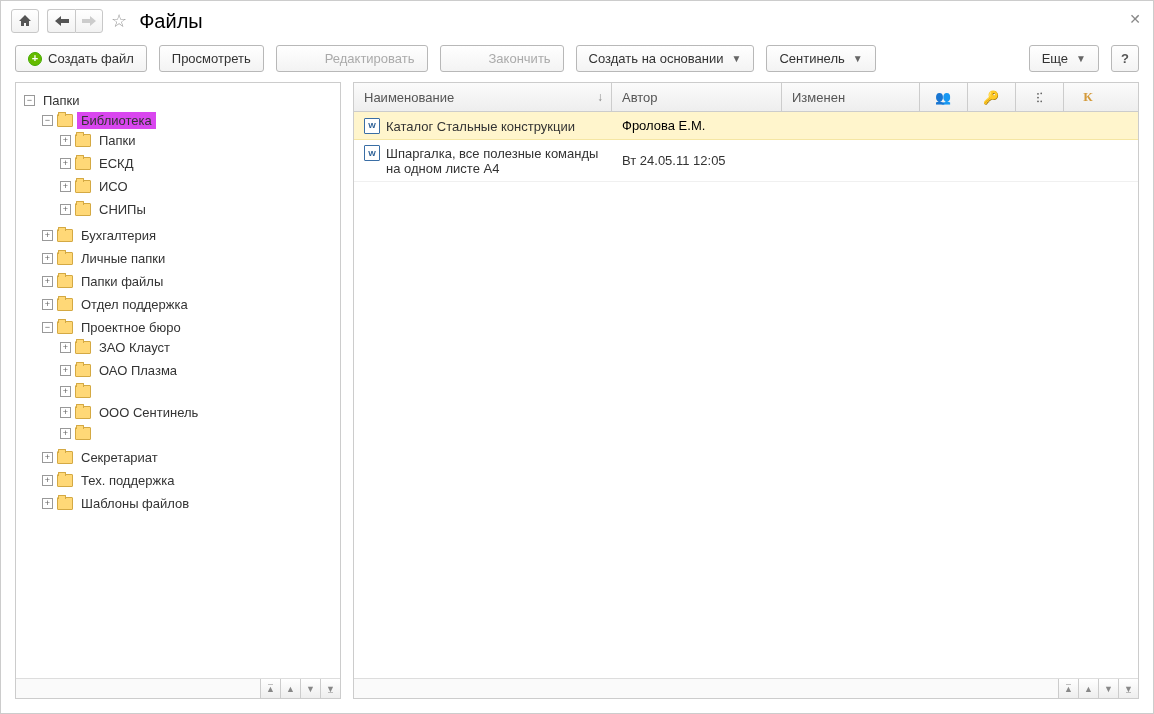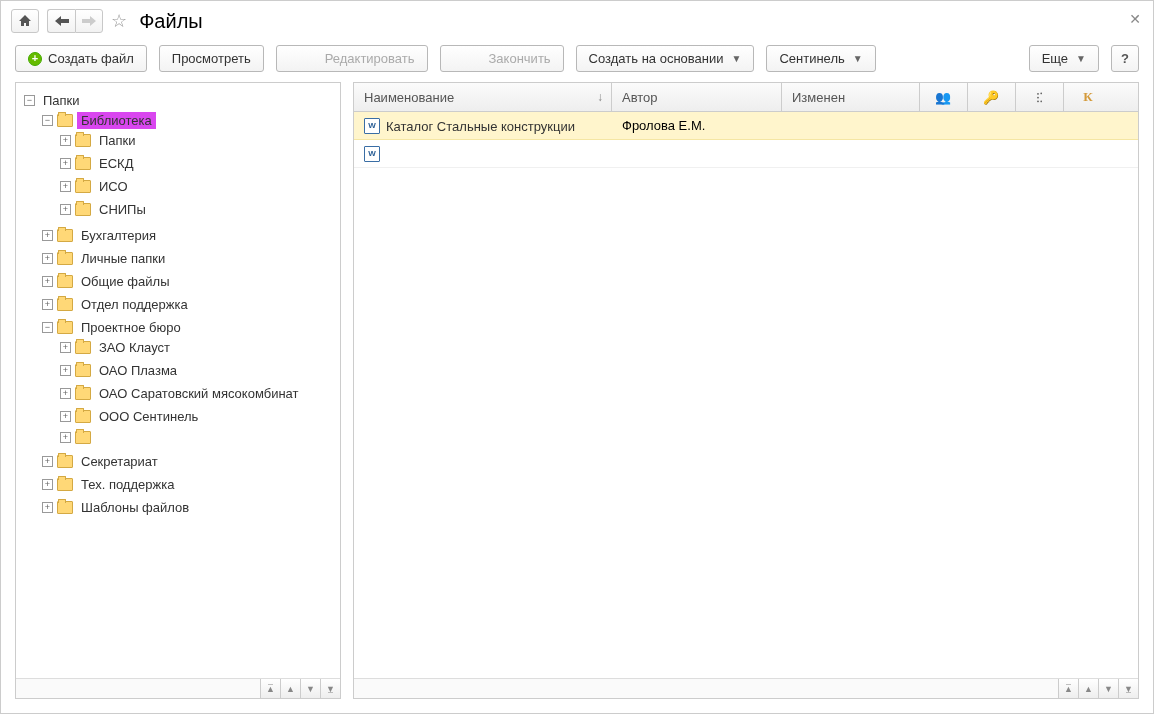--- a/index.html
+++ b/index.html
@@ -280,21 +280,21 @@
                   <div class="row">
                 <span class="exp">+</span>
                 <span class="folder-icon"></span>
                 <span class="label">Личные папки</span>
               </div>
                 </li>
               <li>
                   <div class="row">
                 <span class="exp">+</span>
                 <span class="folder-icon"></span>
-                <span class="label">Общие файлы</span>
+                <span class="label">Папки файлы</span>
               </div>
                 </li>
               <li>
                   <div class="row">
                 <span class="exp">+</span>
                 <span class="folder-icon"></span>
                 <span class="label">Отдел поддержка</span>
               </div>
                 </li>
               <li>
@@ -315,21 +315,20 @@
                       <div class="row">
                     <span class="exp">+</span>
                     <span class="folder-icon"></span>
                     <span class="label">ОАО Плазма</span>
                   </div>
                     </li>
                   <li>
                       <div class="row">
                     <span class="exp">+</span>
                     <span class="folder-icon"></span>
-                    <span class="label">ОАО Саратовский мясокомбинат</span>
                   </div>
                     </li>
                   <li>
                       <div class="row">
                     <span class="exp">+</span>
                     <span class="folder-icon"></span>
                     <span class="label">ООО Сентинель</span>
                   </div>
                     </li>
                   <li>
@@ -407,21 +406,23 @@
           <div class="td c-author muted">Фролова Е.М.</div>
           <div class="td c-i1"></div>
             <div class="td c-i2"></div>
             <div class="td c-i3"></div>
             <div class="td c-i4"></div>
         </div>
 
         <div class="trow">
           <div class="td c-name c-name-cell" style="align-items:flex-start;">
             <span class="doc-icon">W</span>
-          </div>
+            <span class="c-name-text" style="white-space:normal;">Шпаргалка, все полезные команды на одном листе А4</span>
+          </div>
+          <div class="td c-mod">Вт 24.05.11 12:05</div>
           <div class="td c-i1"></div>
             <div class="td c-i2"></div>
             <div class="td c-i3"></div>
             <div class="td c-i4"></div>
         </div>
 
       </div>
       <div class="panel-footer">
         <div class="foot-btn">▲<span style="position:absolute;font-size:7px;margin-top:-8px;">─</span></div>
         <div class="foot-btn">▲</div>

